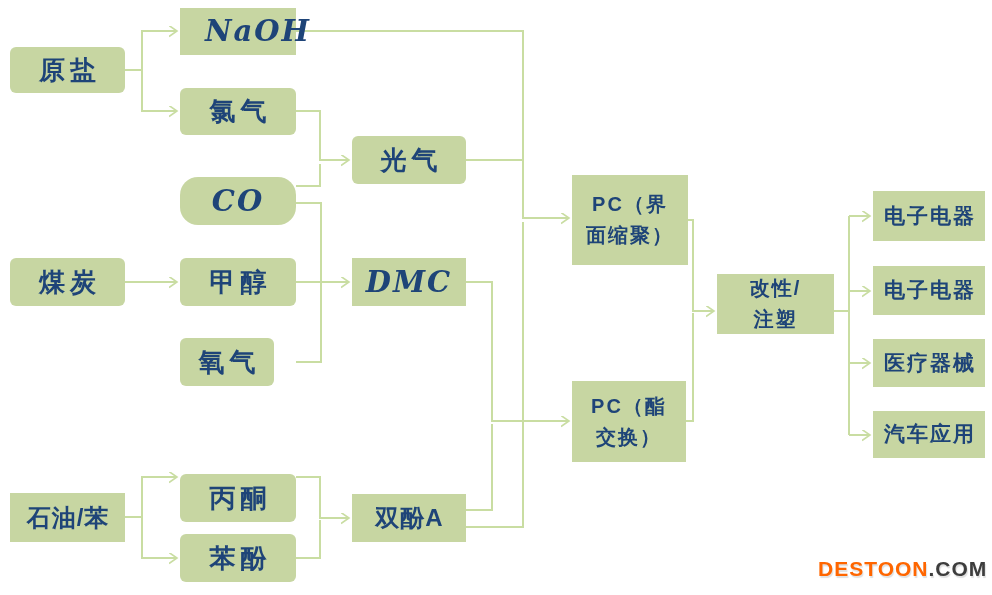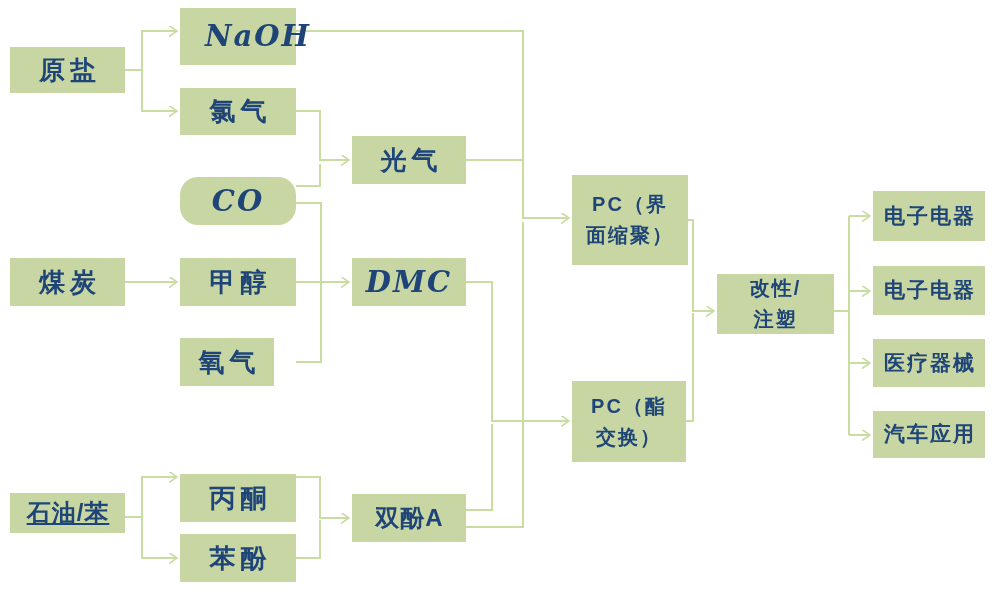--- a/index.html
+++ b/index.html
@@ -24,21 +24,21 @@
     color: #1e4478;
     display: flex;
     align-items: center;
     justify-content: center;
     text-align: center;
     white-space: pre-line;
     font-weight: bold;
     font-family: "Liberation Sans", sans-serif;
     line-height: 1.55;
   }
-  .s-cn    { font-size: 26px; letter-spacing: 5px; text-indent: 5px; }
+  .s-cn    { font-size: 26px; letter-spacing: 5px; text-indent: 5px; border-radius: 6px; }
   .s-cnsm  { font-size: 24px; letter-spacing: 1px; text-indent: 1px; }
   .s-latin { font-family: "DejaVu Serif", serif; font-style: italic;
              font-weight: 600; font-size: 29px; letter-spacing: 2px; }
   .s-pc    { font-size: 20px; letter-spacing: 2px; }
   .s-app   { font-size: 21px; letter-spacing: 2px; text-indent: 2px; }
   .watermark {
     position: absolute;
     left: 818px; top: 557px;
     font-size: 21px;
     font-weight: bold;
@@ -85,22 +85,22 @@
         <polyline points="849,216 870,216" fill="none" stroke="#c9dda2" stroke-width="2" marker-end="url(#arrowhead)"></polyline>
         <polyline points="849,291 870,291" fill="none" stroke="#c9dda2" stroke-width="2" marker-end="url(#arrowhead)"></polyline>
         <polyline points="849,363 870,363" fill="none" stroke="#c9dda2" stroke-width="2" marker-end="url(#arrowhead)"></polyline>
         <polyline points="849,435 870,435" fill="none" stroke="#c9dda2" stroke-width="2" marker-end="url(#arrowhead)"></polyline>
       </g>
   </svg>
 
   <div id="nodes">
       <div class="node s-cn" style="left: 10px; top: 47px; width: 115px; height: 46px;">原盐</div>
       <div class="node s-cn" style="left: 10px; top: 258px; width: 115px; height: 48px;">煤炭</div>
-      <div class="node s-cnsm" style="left: 10px; top: 493px; width: 115px; height: 40px; text-decoration: underline;">石油/苯</div>
-      <div class="node s-latin" style="left: 180px; top: 8px; width: 116px; height: 57px; padding-left: 40px;">NaOH</div>
+      <div class="node s-cnsm" style="left: 10px; top: 493px; width: 115px; height: 49px;">石油/苯</div>
+      <div class="node s-latin" style="left: 180px; top: 8px; width: 116px; height: 47px; padding-left: 40px;">NaOH</div>
       <div class="node s-cn" style="left: 180px; top: 88px; width: 116px; height: 47px;">氯气</div>
       <div class="node s-latin" style="left: 180px; top: 177px; width: 116px; height: 48px; border-radius: 18px;">CO</div>
       <div class="node s-cn" style="left: 180px; top: 258px; width: 116px; height: 48px;">甲醇</div>
       <div class="node s-cn" style="left: 180px; top: 338px; width: 94px; height: 48px;">氧气</div>
       <div class="node s-cn" style="left: 180px; top: 453px; width: 116px; height: 48px; margin-top: 21px;">丙酮</div>
       <div class="node s-cn" style="left: 180px; top: 534px; width: 116px; height: 48px;">苯酚</div>
       <div class="node s-cn" style="left: 352px; top: 136px; width: 114px; height: 48px;">光气</div>
       <div class="node s-latin" style="left: 352px; top: 258px; width: 114px; height: 48px;">DMC</div>
       <div class="node s-cnsm" style="left: 352px; top: 494px; width: 114px; height: 48px;">双酚A</div>
       <div class="node s-pc" style="left: 572px; top: 175px; width: 116px; height: 90px;">PC（界
@@ -108,13 +108,16 @@
       <div class="node s-pc" style="left: 572px; top: 381px; width: 114px; height: 81px;">PC（酯
 交换）</div>
       <div class="node s-pc" style="left: 717px; top: 274px; width: 117px; height: 60px;">改性/
 注塑</div>
       <div class="node s-app" style="left: 873px; top: 191px; width: 112px; height: 50px;">电子电器</div>
       <div class="node s-app" style="left: 873px; top: 266px; width: 112px; height: 49px;">电子电器</div>
       <div class="node s-app" style="left: 873px; top: 339px; width: 112px; height: 48px;">医疗器械</div>
       <div class="node s-app" style="left: 873px; top: 411px; width: 112px; height: 47px;">汽车应用</div>
     </div>
 
+  <div class="watermark">
+    <span class="brand">DESTOON</span><span class="suffix">.COM</span>
+  </div>
 </div>
 
 </body></html>

